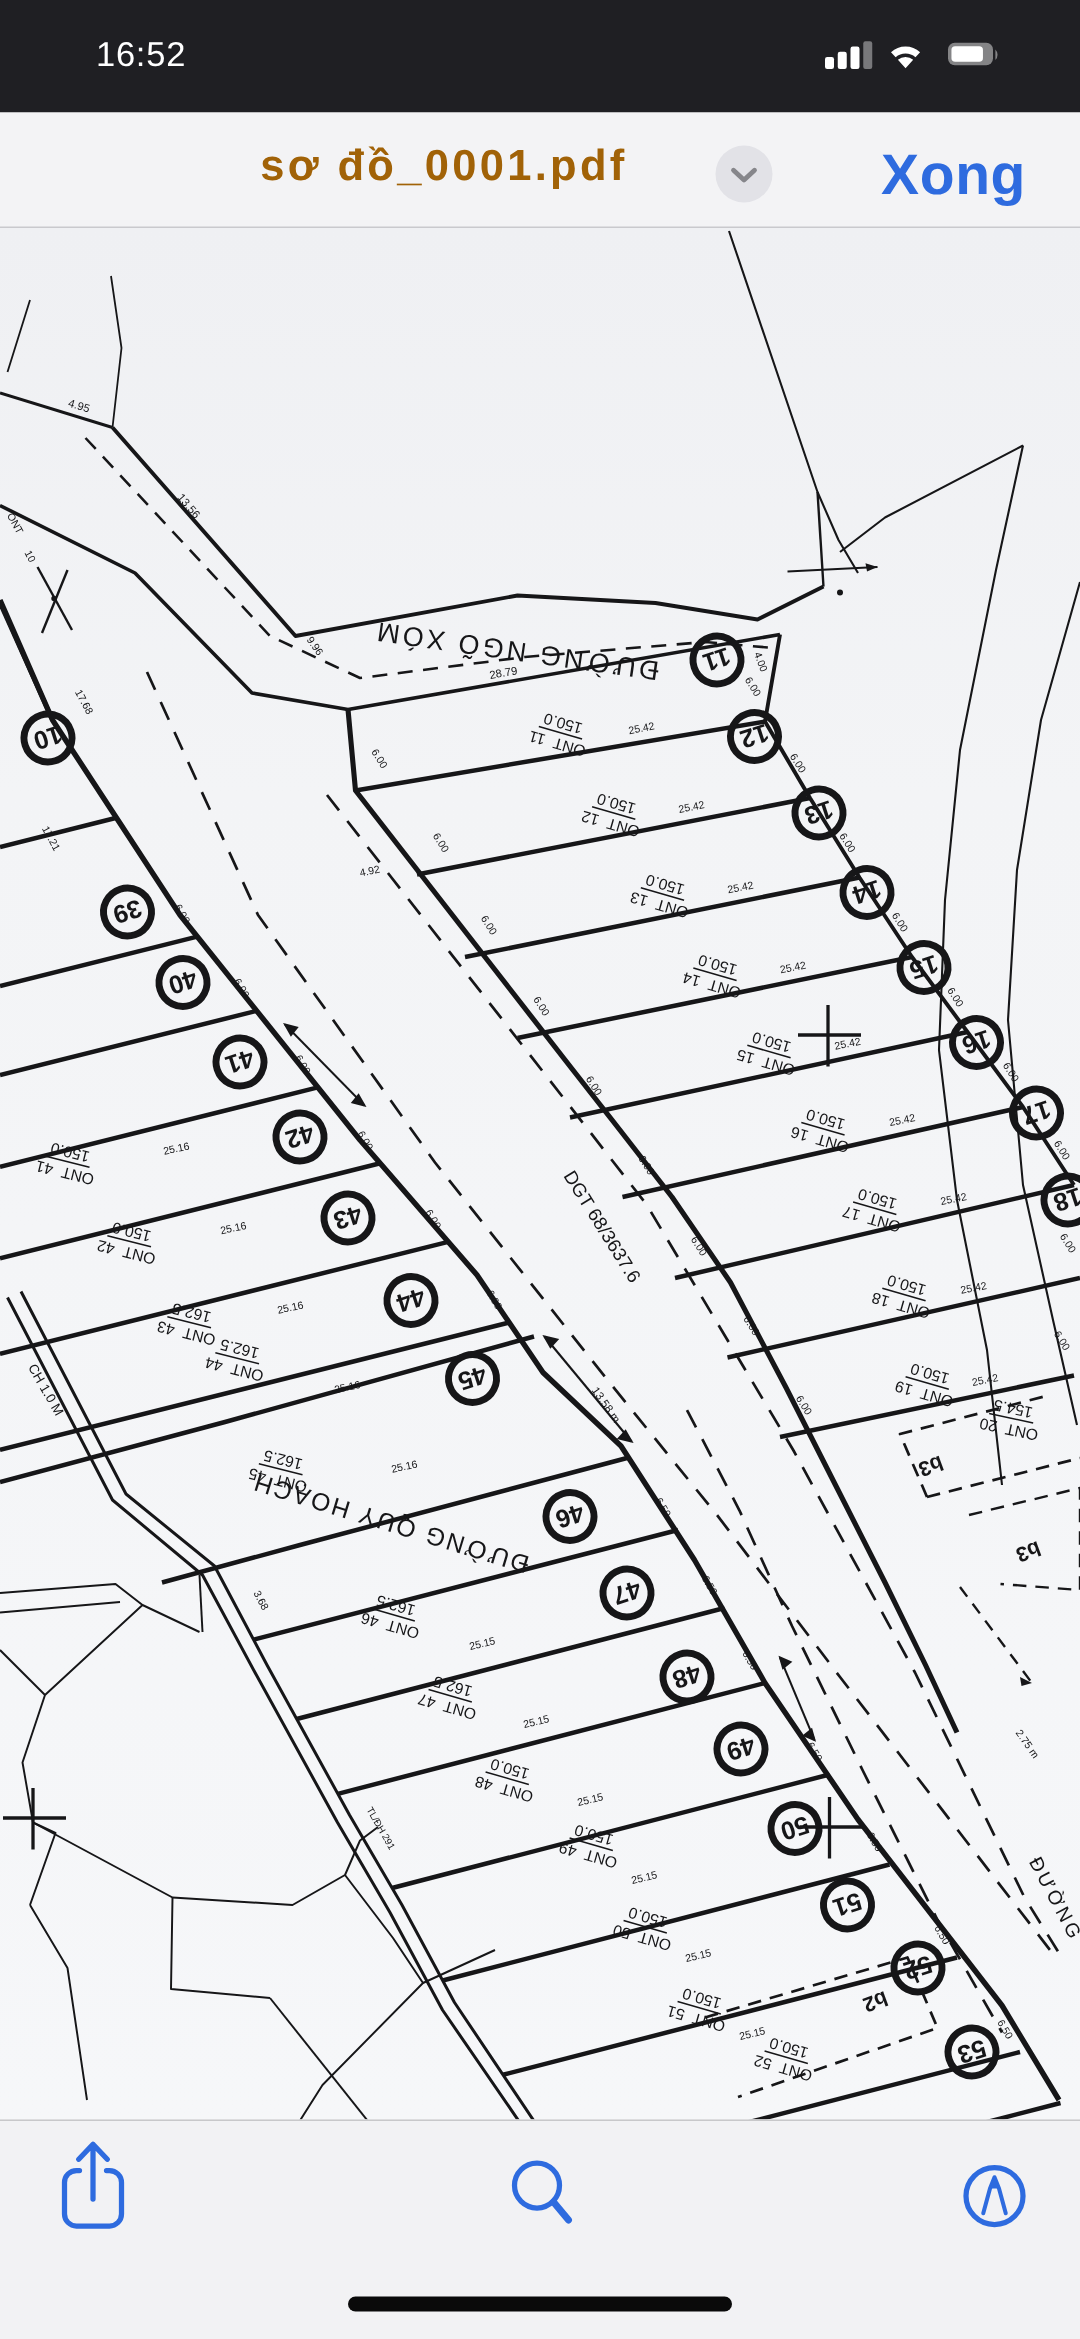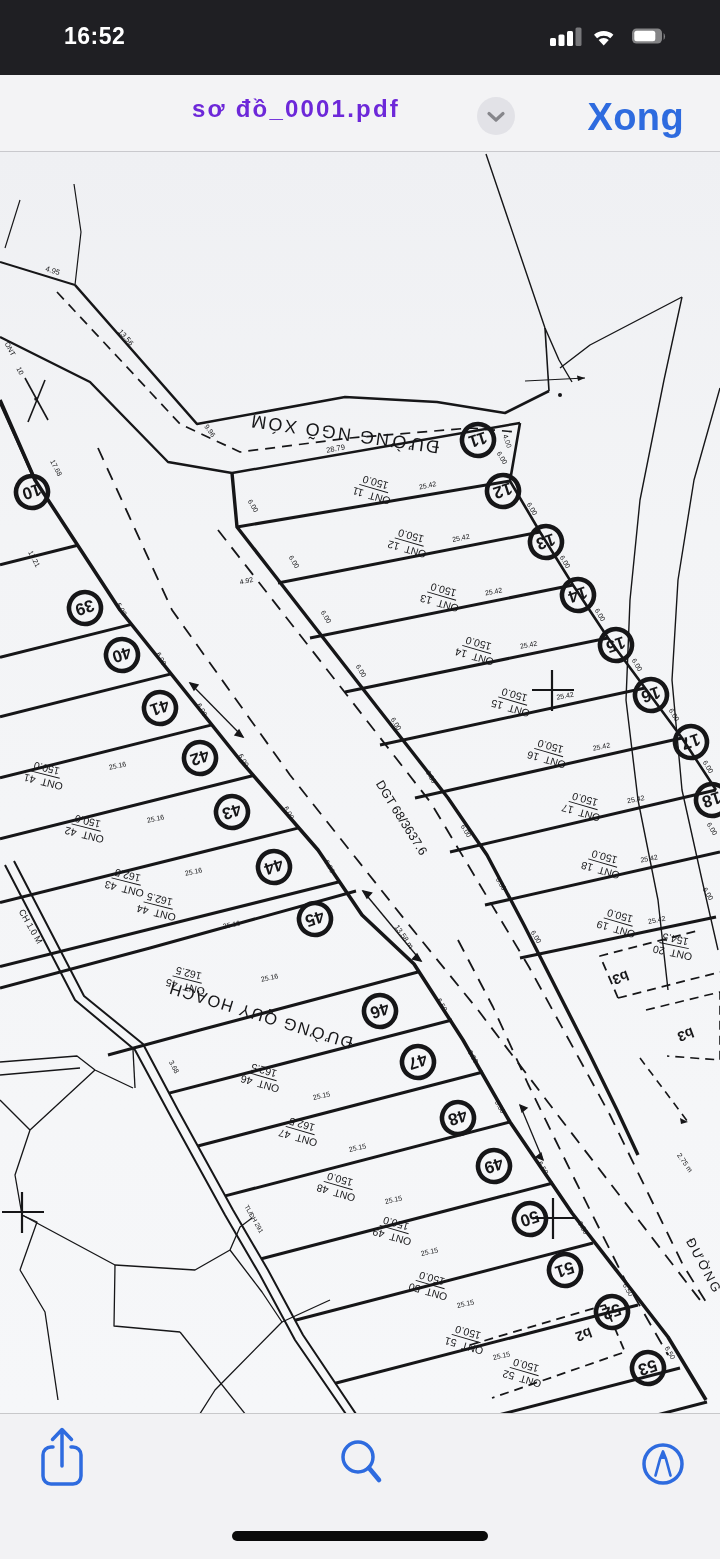--- a/index.html
+++ b/index.html
@@ -1,18 +1,18 @@
 <!DOCTYPE html>
 <html><head><meta charset="utf-8"><style>
 *{margin:0;padding:0;box-sizing:border-box}
 html,body{width:720px;height:1559px;overflow:hidden;background:#F2F2F4;font-family:"Liberation Sans",sans-serif}
 .status{position:absolute;left:0;top:0;width:720px;height:75px;background:#1F1F23;color:#fff}
-.clock{position:absolute;left:64px;top:23px;font-size:23px;font-weight:bold;letter-spacing:.5px}
+.clock{position:absolute;left:64px;top:23px;font-size:23px;font-weight:normal;letter-spacing:.5px}
 .titlebar{position:absolute;left:0;top:75px;width:720px;height:77px;background:#F3F3F5;border-bottom:1px solid #C9C9CD}
-.title{position:absolute;left:0;top:20px;width:648px;text-align:center;font-size:24px;font-weight:bold;color:#6d28d9;letter-spacing:2.2px}
+.title{position:absolute;left:0;top:20px;width:648px;text-align:center;font-size:29px;font-weight:bold;color:#a16207;letter-spacing:2.2px}
 .tspan{position:relative;left:-28px}
 .chev{position:absolute;left:477px;top:22px;width:38px;height:38px;border-radius:50%;background:#E2E2E7}
 .xong{position:absolute;right:36px;top:21px;font-size:38px;font-weight:bold;color:#2E6BDF;letter-spacing:.4px}
 .map{position:absolute;left:0;top:152px;width:720px;height:1261px;background:linear-gradient(180deg,#EFF0F3 0%,#F3F4F6 30%,#F6F7F9 100%)}
 .toolbar{position:absolute;left:0;top:1413px;width:720px;height:146px;background:#F2F2F4;border-top:1px solid #C8C8CA}
 .home{position:absolute;left:232px;top:1531px;width:256px;height:10px;border-radius:5px;background:#0a0a0a}
 </style></head><body>
 <div class="map">
 <svg width="720" height="1261" viewBox="0 152 720 1261">
 <polyline points="20.0,200.0 5.0,248.0" fill="none" stroke="#161618" stroke-width="1.2" stroke-linejoin="round"></polyline>

